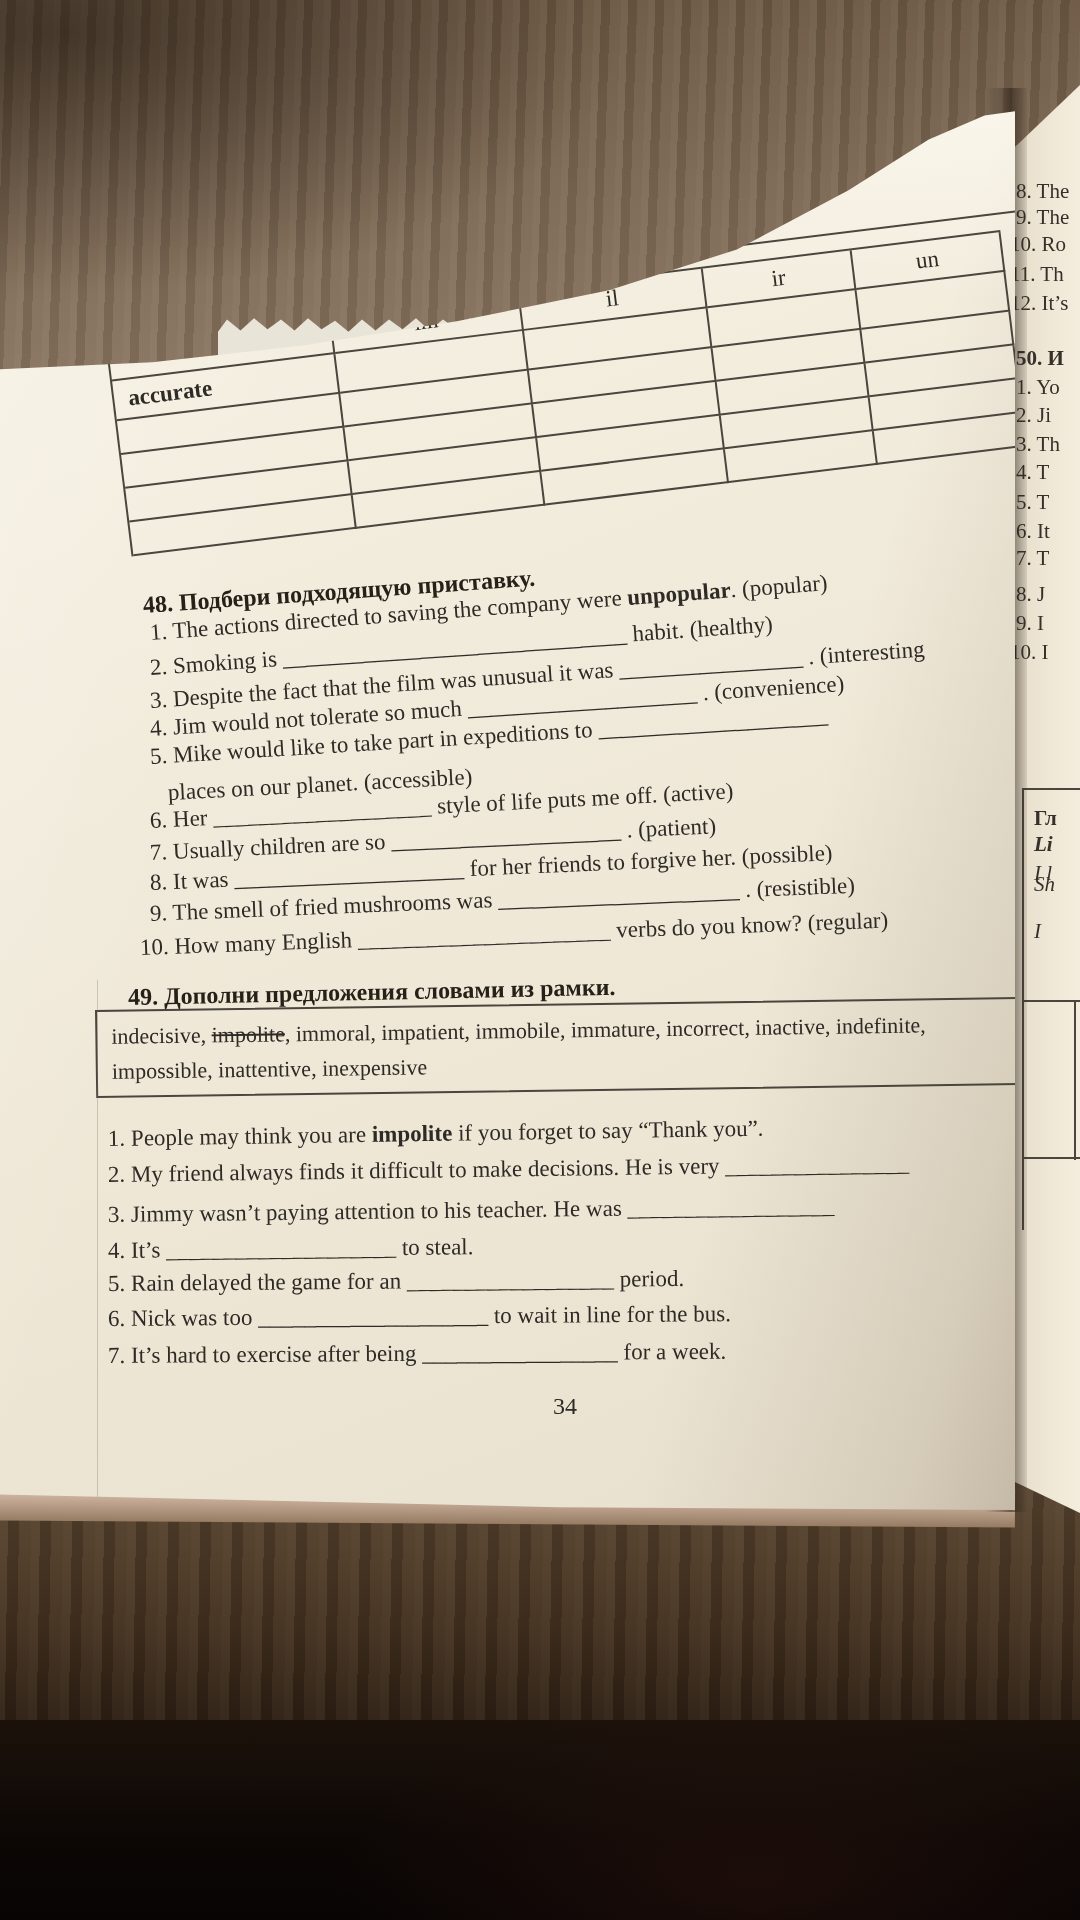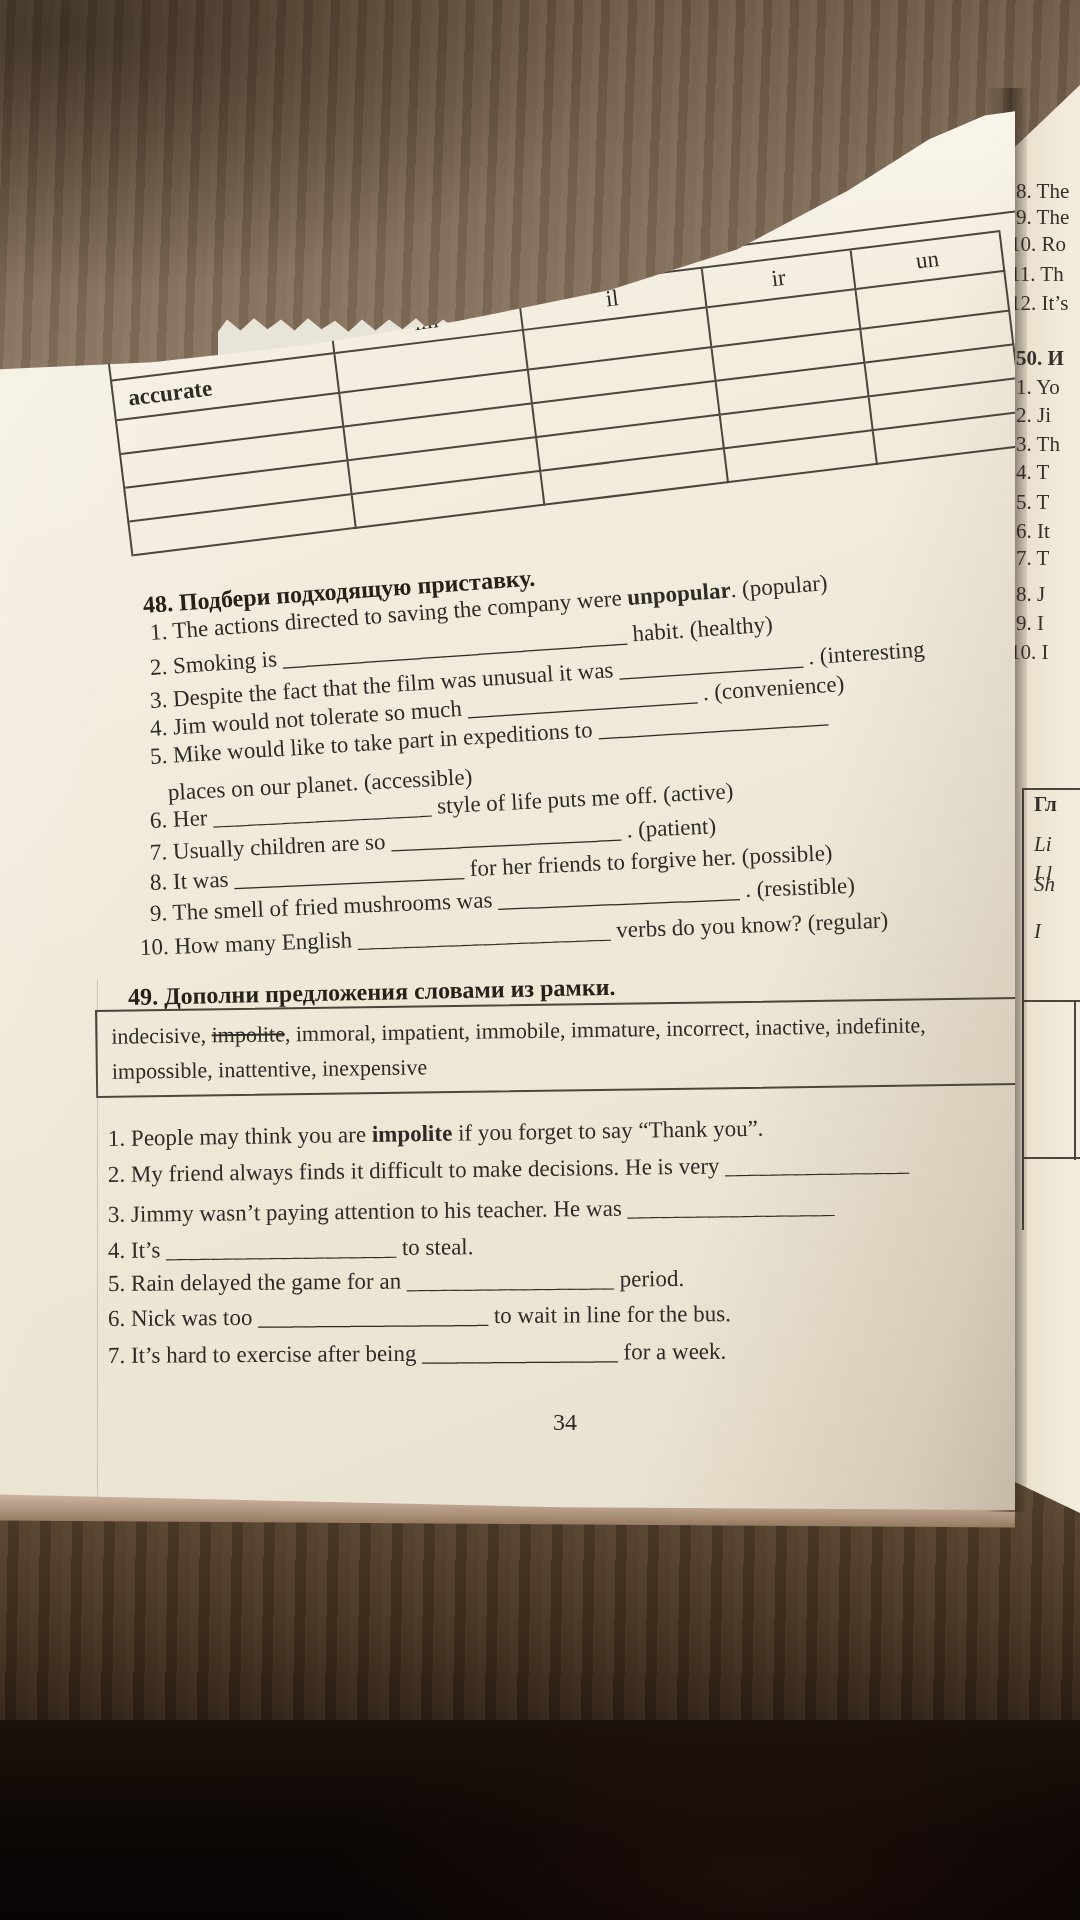--- a/index.html
+++ b/index.html
@@ -34,21 +34,21 @@
     background:linear-gradient(90deg,#e4dac7 0%,#efe7d6 55%,#f4eddd 100%);
     clip-path:polygon(0 4.8%,100% 0,100% 100%,0 97.6%);
     filter:drop-shadow(-3px 0 6px rgba(40,28,18,.4));
     color:#35302a;font-size:21px;overflow:hidden;}
   .rp-line{position:absolute;left:8px;white-space:nowrap;}
   .rp-bold{font-weight:bold;}
   .rp-box{position:absolute;left:14px;top:703px;width:70px;height:440px;
     border-top:2px solid #4a453d;border-left:2px solid #4a453d;}
   .rp-box .rp-line{left:10px;}
   .rp-it{font-style:italic;}
-  .rp-bi{font-style:italic;font-weight:normal;}
+  .rp-bi{font-style:italic;font-weight:bold;}
   .rp-hr{position:absolute;left:0;width:70px;border-top:2px solid #4a453d;}
   .rp-vline{position:absolute;left:50px;top:210px;height:160px;border-left:2px solid #4a453d;}
 
   
   .spine-shadow{position:absolute;left:985px;top:88px;width:42px;height:1424px;
     background:linear-gradient(90deg,rgba(74,60,48,0) 0%,rgba(74,60,48,.42) 40%,rgba(38,28,20,.55) 62%,rgba(74,60,48,.12) 100%);}
 
   
   .left-page{position:absolute;left:0;top:100px;width:1015px;height:1410px;
     background:linear-gradient(160deg,#f7f2e5 0%,#f1ebdb 40%,#e9e1cf 100%);
@@ -73,21 +73,21 @@
     border-top:2px solid #4a453d;border-left:2px solid #4a453d;font-size:23px;}
   .t47 .c{border-right:2px solid #4a453d;border-bottom:2px solid #4a453d;display:flex;align-items:center;}
   .t47 .ch{justify-content:center;}
   .t47 .cw{padding-left:14px;font-weight:bold;}
 
   .box49{position:absolute;left:95px;top:910px;width:920px;transform:rotate(-.8deg);transform-origin:top left;
     border:2px solid #4a453d;padding:7px 14px;font-size:22px;line-height:35px;}
 
   .pencil{color:#928b7e;font-style:italic;}
   .crease{position:absolute;left:97px;top:880px;height:560px;width:1px;background:rgba(120,110,95,.3);}
-  .pagenum{position:absolute;left:465px;top:1293px;width:200px;text-align:center;font-size:24px;margin-top:16px;}
+  .pagenum{position:absolute;left:465px;top:1293px;width:200px;text-align:center;font-size:24px;}
 </style>
 </head>
 <body>
 
 <div class="scene">
 
   <div class="wood-top"></div>
   <div class="wood-mid"></div>
   <div class="wood-bottom"></div>
 
@@ -105,21 +105,21 @@
     <div class="rp-line" style="top:318px">2. Ji</div>
     <div class="rp-line" style="top:347px">3. Th</div>
     <div class="rp-line" style="top:375px">4. T</div>
     <div class="rp-line" style="top:405px">5. T</div>
     <div class="rp-line" style="top:434px">6. It</div>
     <div class="rp-line" style="top:461px">7. T</div>
     <div class="rp-line" style="top:497px">8. J</div>
     <div class="rp-line" style="top:526px">9. I</div>
     <div class="rp-line" style="top:555px;left:2px">10. I</div>
     <div class="rp-box">
-      <div class="rp-line rp-bold" style="top:2px">Гл</div>
+      <div class="rp-line rp-bold" style="top:16px">Гл</div>
       <div class="rp-line rp-bi" style="top:42px">Li</div>
       <div class="rp-line rp-it" style="top:71px">I l</div>
       <div class="rp-line rp-it" style="top:82px">Sh</div>
       <div class="rp-line rp-it" style="top:129px">I</div>
       <div class="rp-hr" style="top:210px"></div>
       <div class="rp-hr" style="top:367px"></div>
       <div class="rp-vline"></div>
     </div>
   </div>
 

